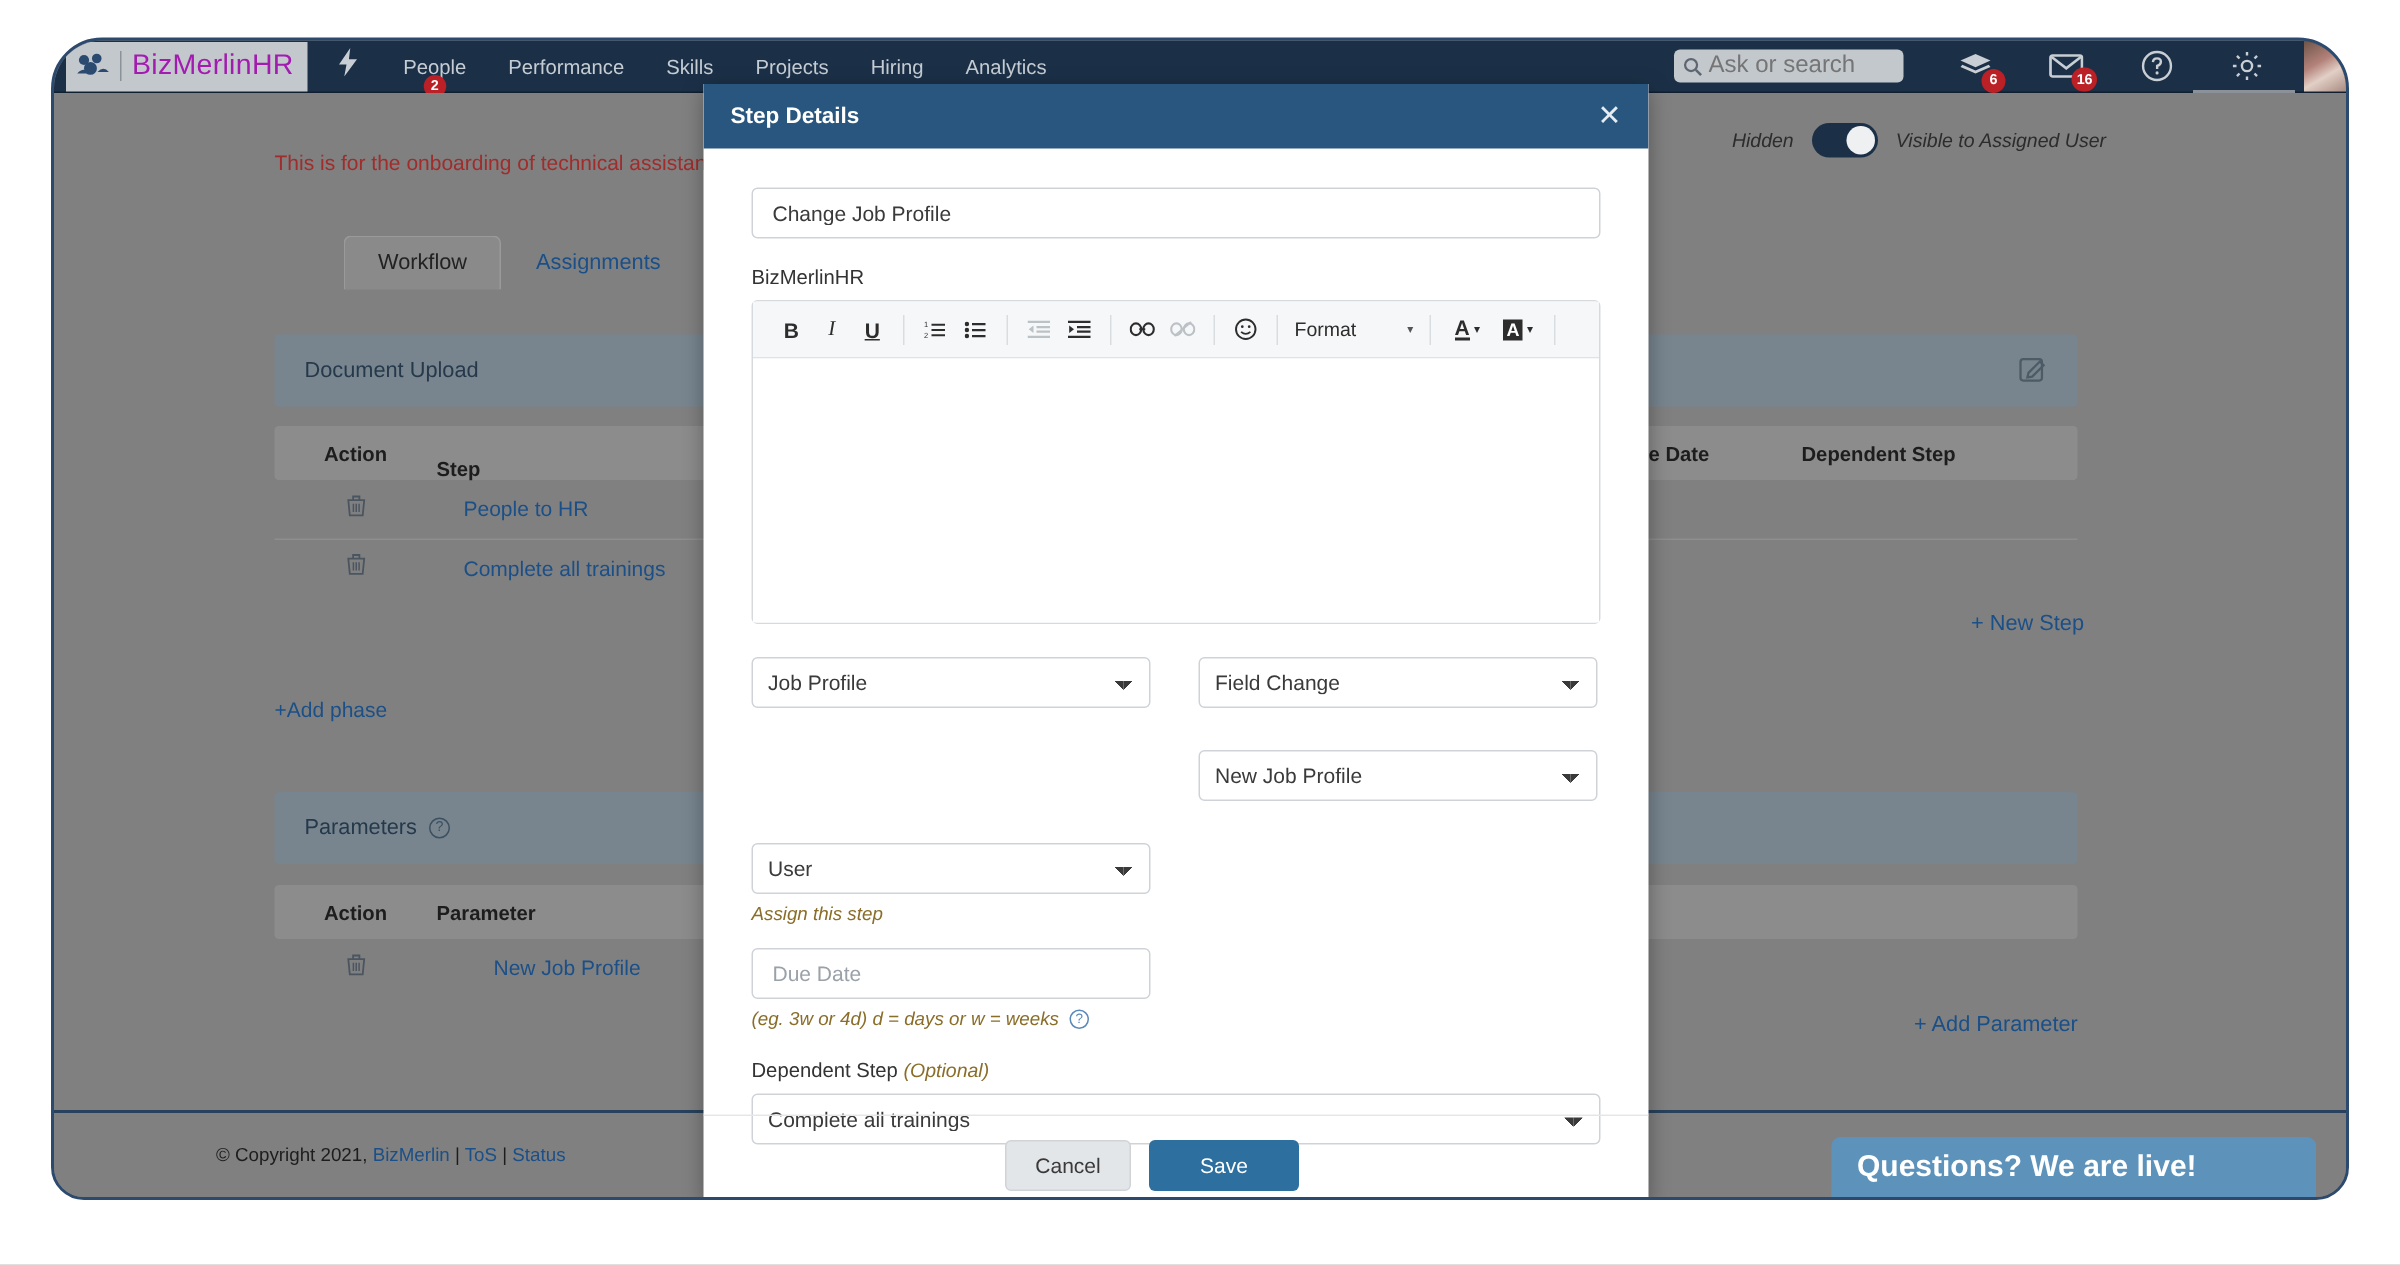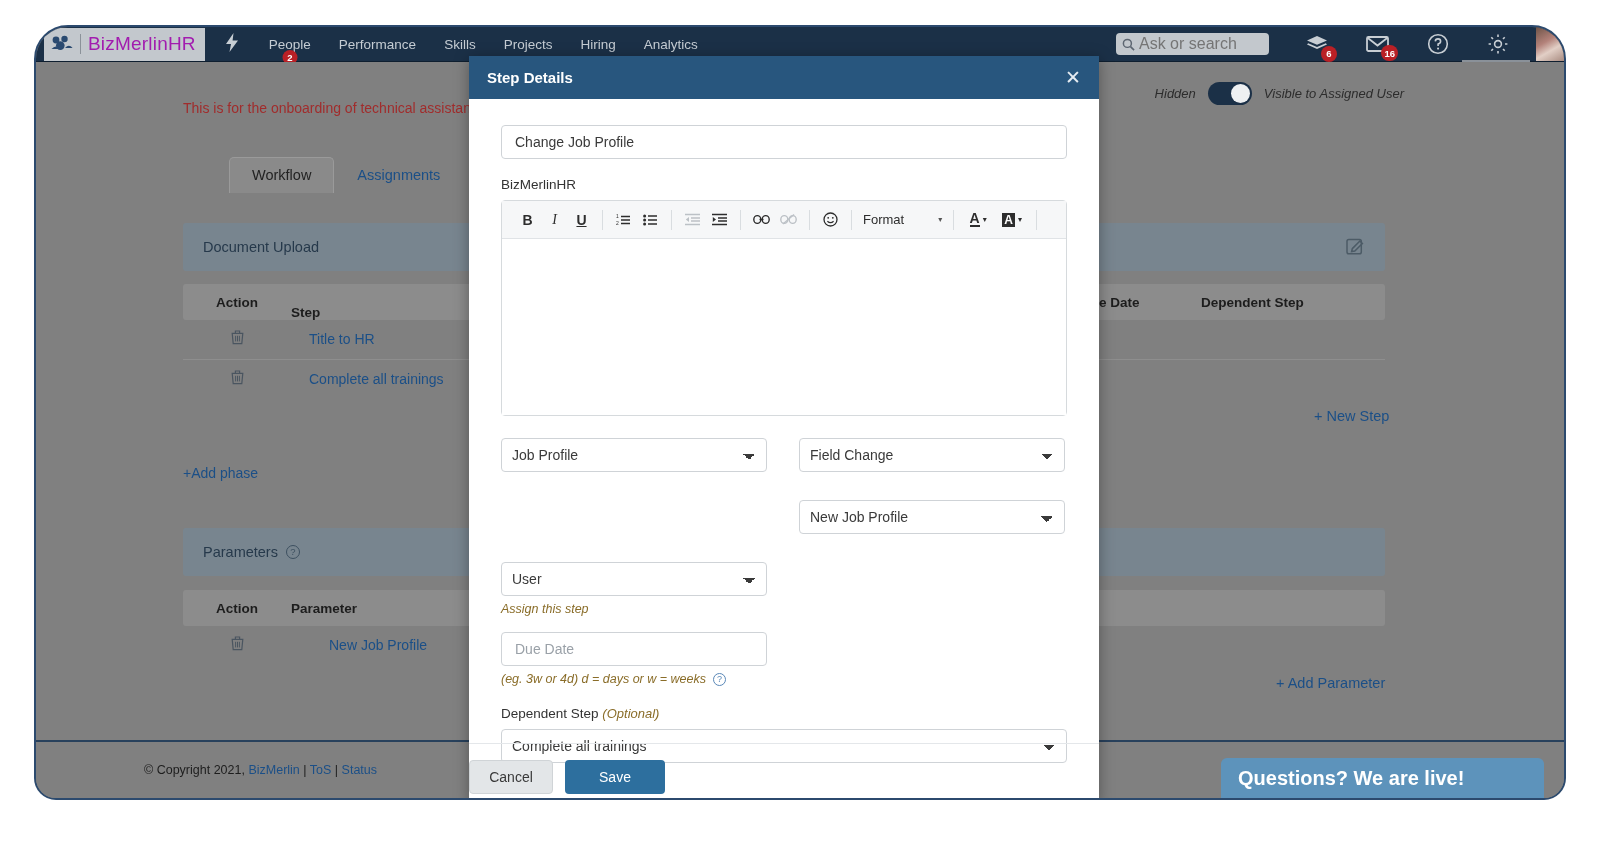--- a/index.html
+++ b/index.html
@@ -250,21 +250,21 @@
     display: inline-block; width: 13px; height: 13px; border-radius: 50%;
     border: 1.1px solid #5a88b8; color: #5a88b8; font-size: 9px; line-height: 11px;
     text-align: center; margin-left: 7px; font-style: normal; vertical-align: 1px;
   }
   .opt-note { color: #8a6d29; font-style: italic; font-size: 13px; }
   #modal-divider {
     position: absolute; left: 0; right: 0; bottom: 58px; height: 1px; background: #e4e7ea;
   }
   #modal-footer {
     position: absolute; left: 0; right: 0; bottom: 0; height: 58px;
-    display: flex; align-items: flex-start; justify-content: flex-start;
+    display: flex; align-items: flex-start; justify-content: center;
     padding: 16px 32px 0 0; gap: 12px;
   }
   .btn {
     height: 34px; min-width: 84px; border-radius: 4px; font-size: 14px;
     border: 1px solid transparent; cursor: pointer;
     font-family: "Liberation Sans", sans-serif;
   }
   .btn-cancel { background: #e3e6e8; color: #3a3a3a; border-color: #d0d4d7; }
   .btn-save { background: #2d6f9e; color: #fff; min-width: 100px; }
 </style>
@@ -399,21 +399,21 @@
       <span class="c-dep">Dependent Step</span>
     </div>
 
     <div class="tbl-row" style="top:258px; border-top:none;">
       <span class="c-action trash">
         <svg width="13" height="15" viewBox="0 0 13 15">
           <path d="M1.2 3.4 h10.6 l-1 10.2 h-8.6 Z M4.4 1 h4.2 v2.4 h-4.2 Z" fill="none" stroke="#4a5560" stroke-width="1.2"></path>
           <path d="M4.6 5.8 v5.6 M6.5 5.8 v5.6 M8.4 5.8 v5.6" stroke="#4a5560" stroke-width="1"></path>
         </svg>
       </span>
-      <span class="c-step">Title to HR</span>
+      <span class="c-step">People to HR</span>
     </div>
 
     <div class="tbl-row" style="top:297px;">
       <span class="c-action trash">
         <svg width="13" height="15" viewBox="0 0 13 15">
           <path d="M1.2 3.4 h10.6 l-1 10.2 h-8.6 Z M4.4 1 h4.2 v2.4 h-4.2 Z" fill="none" stroke="#4a5560" stroke-width="1.2"></path>
           <path d="M4.6 5.8 v5.6 M6.5 5.8 v5.6 M8.4 5.8 v5.6" stroke="#4a5560" stroke-width="1"></path>
         </svg>
       </span>
       <span class="c-step">Complete all trainings</span>

